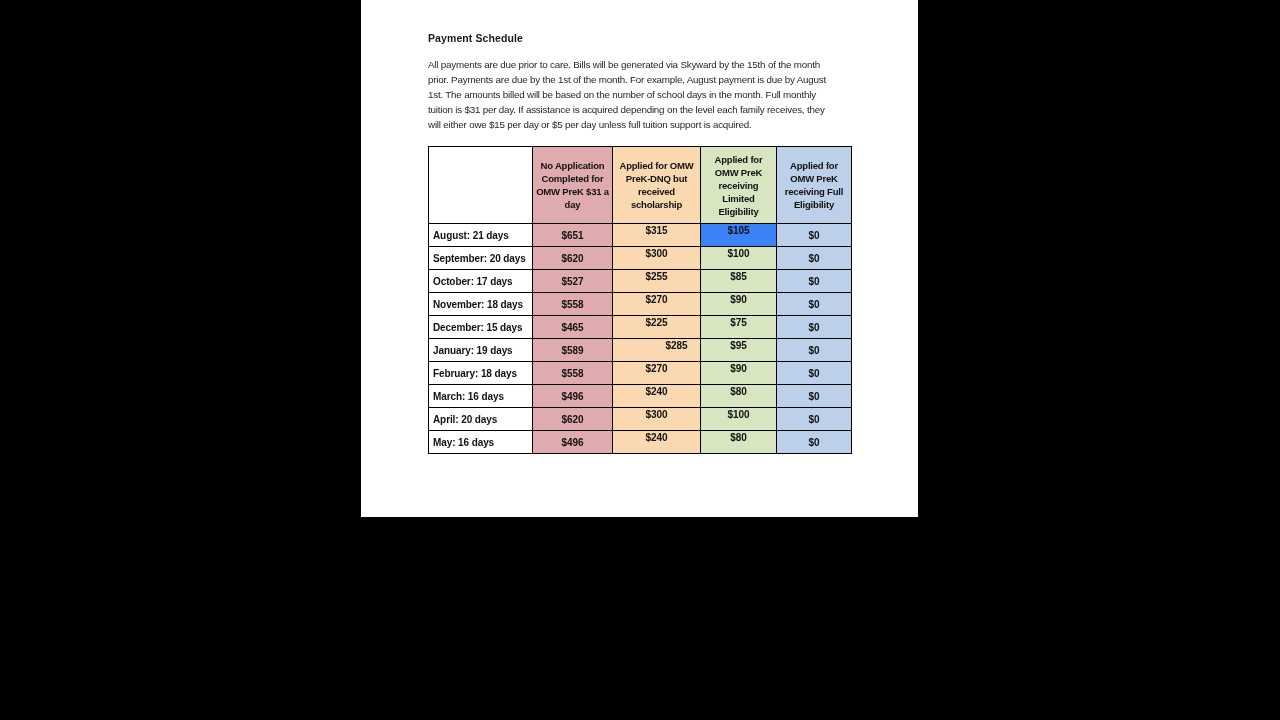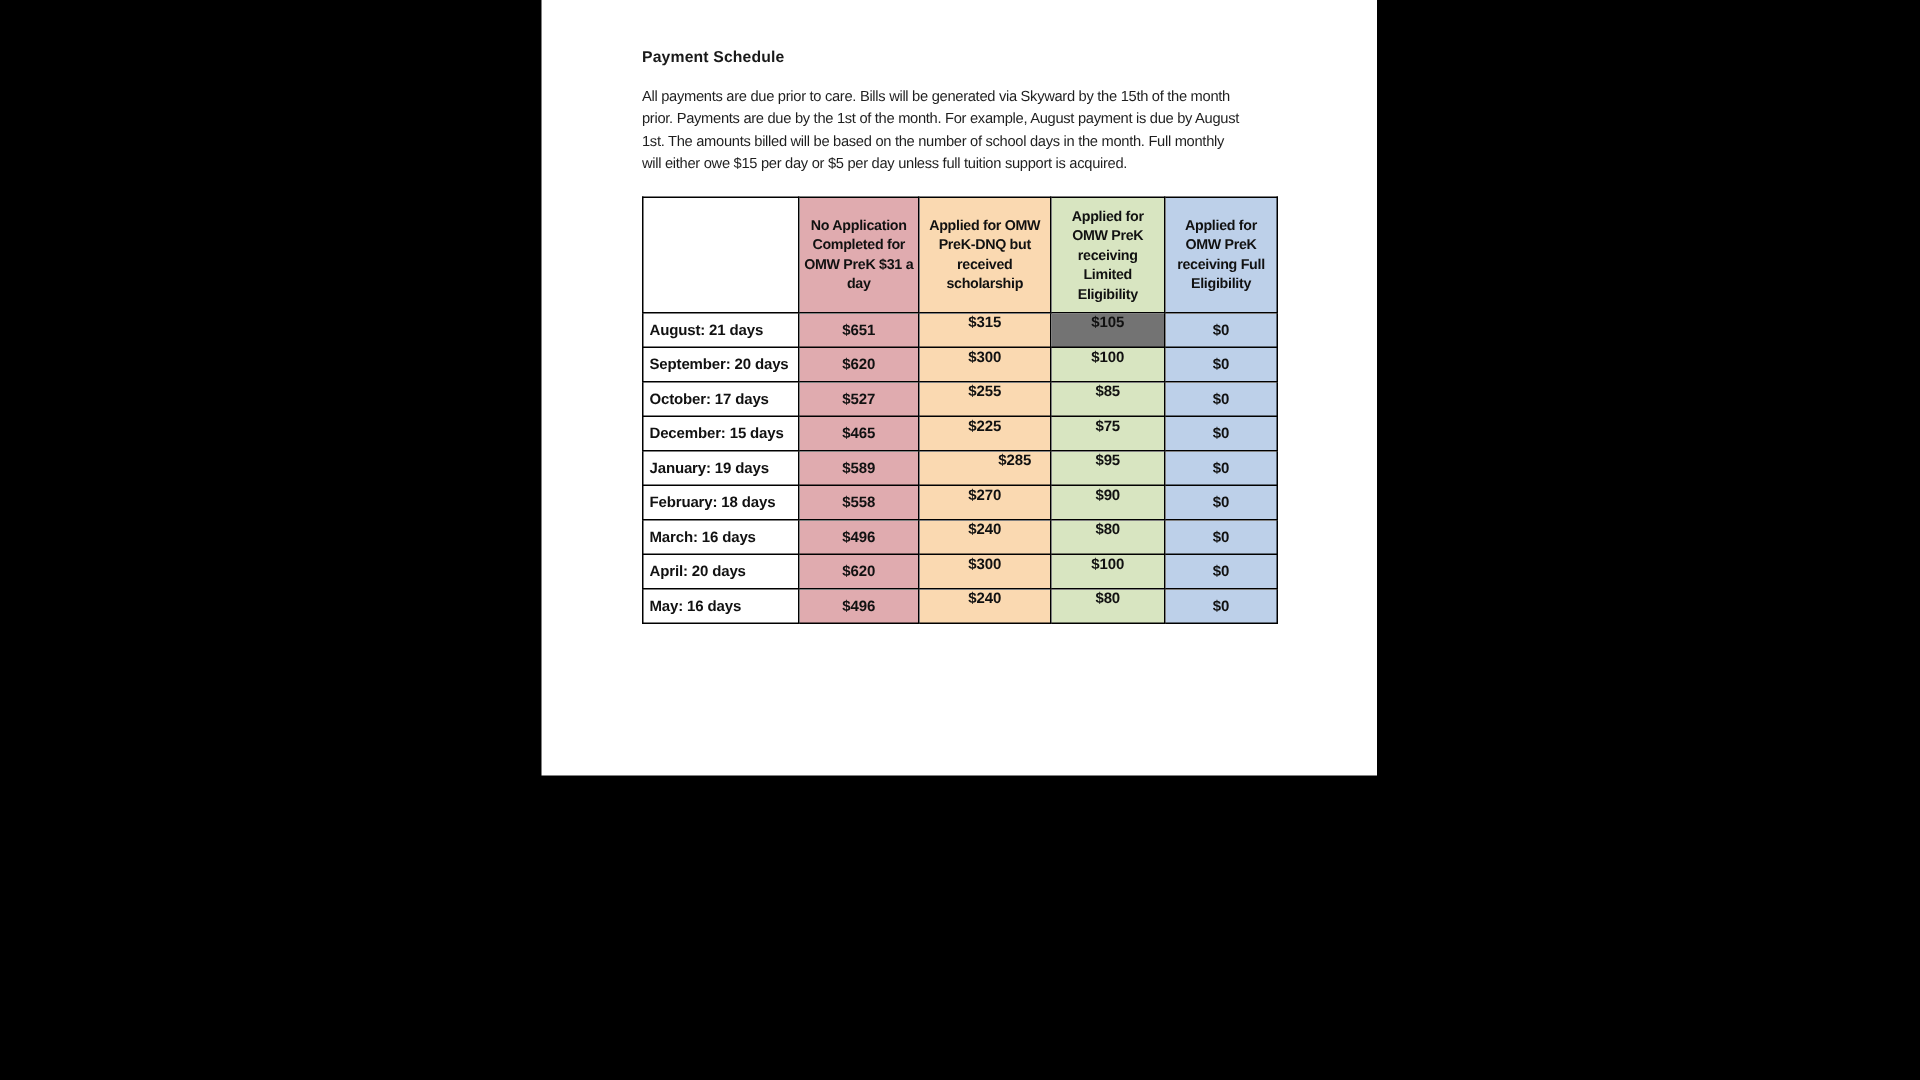--- a/index.html
+++ b/index.html
@@ -84,20 +84,21 @@
 <div class="stage">
   <div class="page">
     <div class="content">
 
       <div class="doc-heading">Payment Schedule</div>
 
       <div class="intro">
         <div class="line">All payments are due prior to care. Bills will be generated via Skyward by the 15th of the month</div>
         <div class="line">prior. Payments are due by the 1st of the month. For example, August payment is due by August</div>
         <div class="line">1st. The amounts billed will be based on the number of school days in the month. Full monthly</div>
+        <div class="line">tuition is $31 per day. If assistance is acquired depending on the level each family receives, they</div>
         <div class="line">will either owe $15 per day or $5 per day unless full tuition support is acquired.</div>
       </div>
 
       <table class="pay-table">
         <colgroup>
           <col class="c0">
             <col class="c1">
             <col class="c2">
             <col class="c3">
             <col class="c4">
@@ -109,35 +110,42 @@
             <th style="background-color: rgb(250, 217, 177);">Applied for OMW PreK-DNQ but received scholarship</th>
             <th style="background-color: rgb(216, 229, 193);">Applied for OMW PreK receiving Limited Eligibility</th>
             <th style="background-color: rgb(189, 208, 233);">Applied for OMW PreK receiving Full Eligibility</th>
           </tr>
         </thead>
         <tbody>
           <tr>
             <td class="month">August: 21 days</td>
             <td class="val v-mid" style="background-color: rgb(224, 171, 175);">$651</td>
             <td class="val v-top" style="background-color: rgb(250, 217, 177);">$315</td>
-            <td class="val v-top" style="background-color: #737373;">$105</td>
+            <td class="val v-top" style="background-color: #3b82f6;">$105</td>
             <td class="val v-mid" style="background-color: rgb(189, 208, 233);">$0</td>
           </tr>
           <tr>
             <td class="month">September: 20 days</td>
             <td class="val v-mid" style="background-color: rgb(224, 171, 175);">$620</td>
             <td class="val v-top" style="background-color: rgb(250, 217, 177);">$300</td>
             <td class="val v-top" style="background-color: rgb(216, 229, 193);">$100</td>
             <td class="val v-mid" style="background-color: rgb(189, 208, 233);">$0</td>
           </tr>
           <tr>
             <td class="month">October: 17 days</td>
             <td class="val v-mid" style="background-color: rgb(224, 171, 175);">$527</td>
             <td class="val v-top" style="background-color: rgb(250, 217, 177);">$255</td>
             <td class="val v-top" style="background-color: rgb(216, 229, 193);">$85</td>
+            <td class="val v-mid" style="background-color: rgb(189, 208, 233);">$0</td>
+          </tr>
+          <tr>
+            <td class="month">November: 18 days</td>
+            <td class="val v-mid" style="background-color: rgb(224, 171, 175);">$558</td>
+            <td class="val v-top" style="background-color: rgb(250, 217, 177);">$270</td>
+            <td class="val v-top" style="background-color: rgb(216, 229, 193);">$90</td>
             <td class="val v-mid" style="background-color: rgb(189, 208, 233);">$0</td>
           </tr>
           <tr>
             <td class="month">December: 15 days</td>
             <td class="val v-mid" style="background-color: rgb(224, 171, 175);">$465</td>
             <td class="val v-top" style="background-color: rgb(250, 217, 177);">$225</td>
             <td class="val v-top" style="background-color: rgb(216, 229, 193);">$75</td>
             <td class="val v-mid" style="background-color: rgb(189, 208, 233);">$0</td>
           </tr>
           <tr>

